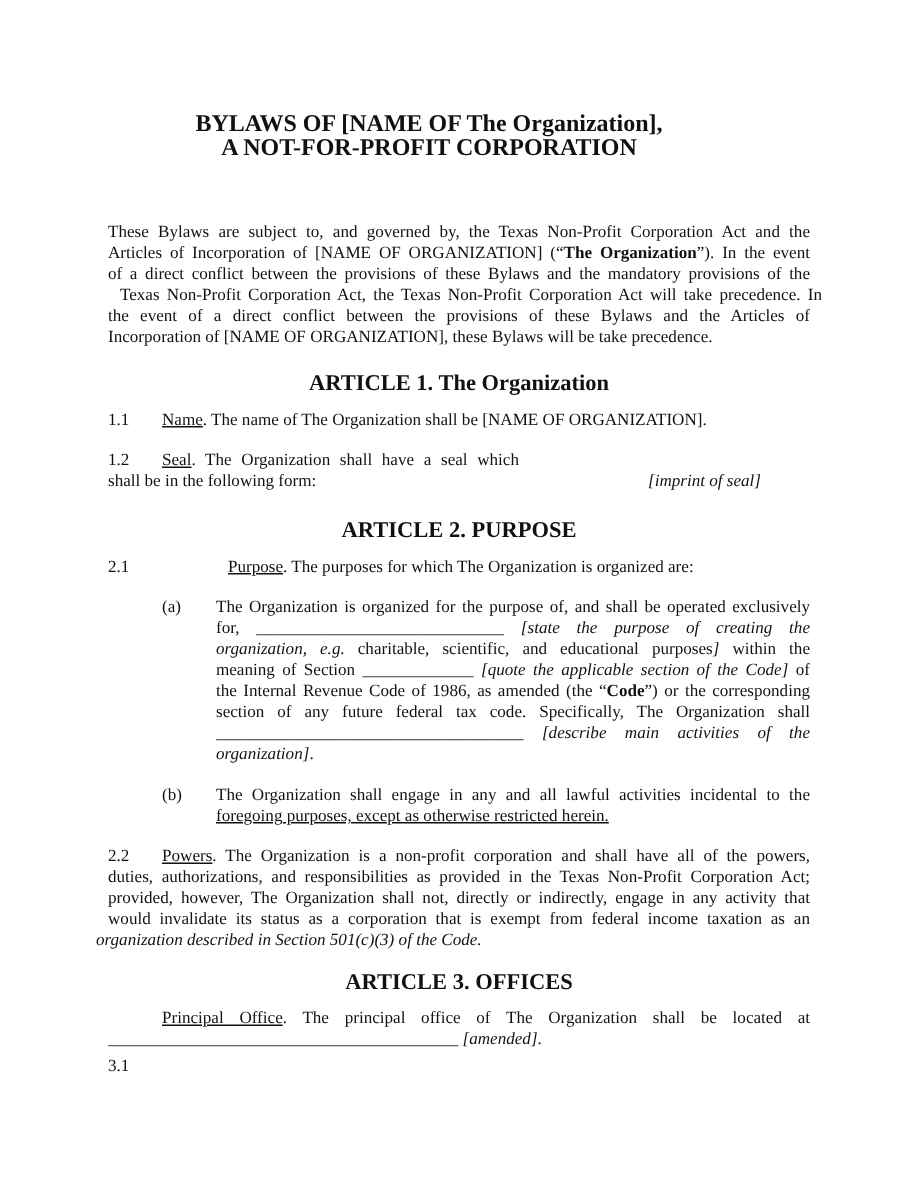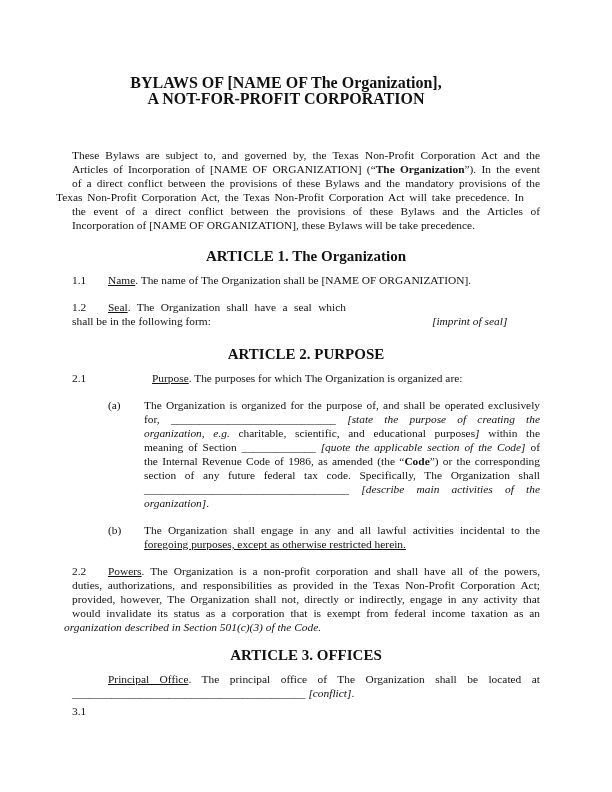--- a/index.html
+++ b/index.html
@@ -20,21 +20,21 @@
 
 <div class="page">
 
   <div class="title" style="top:75px;">BYLAWS OF [NAME OF The Organization],</div>
   <div class="title" style="top:91px;">A NOT-FOR-PROFIT CORPORATION</div>
 
   <div>
     <div class="jline" style="left:72px;width:468px;top:148px;">These Bylaws are subject to, and governed by, the Texas Non-Profit Corporation Act and the</div>
     <div class="jline" style="left:72px;width:468px;top:162px;"><span>Articles of Incorporation of [NAME OF ORGANIZATION] (“</span><span class="b">The Organization</span><span>”). In the event</span></div>
     <div class="jline" style="left:72px;width:468px;top:176px;">of a direct conflict between the provisions of these Bylaws and the mandatory provisions of the</div>
-    <div class="jline" style="left:56px;width:468px;top:190px;">Texas Non-Profit Corporation Act, the Texas Non-Profit Corporation Act will take precedence. In</div>
+    <div class="jline" style="left:80px;width:468px;top:190px;">Texas Non-Profit Corporation Act, the Texas Non-Profit Corporation Act will take precedence. In</div>
     <div class="jline" style="left:72px;width:468px;top:204px;">the event of a direct conflict between the provisions of these Bylaws and the Articles of</div>
     <div class="line" style="left:72px;top:218px;">Incorporation of [NAME OF ORGANIZATION], these Bylaws will be take precedence.</div>
   </div>
 
   <div class="art" style="top:248px;">ARTICLE 1. The Organization</div>
 
   <div class="line" style="left:72px;top:273px;">1.1</div>
   <div class="line" style="left:108px;top:273px;"><span class="u">Name</span><span>. The name of The Organization shall be [NAME OF ORGANIZATION].</span></div>
 
   <div class="line" style="left:72px;top:300px;">1.2</div>
@@ -67,15 +67,15 @@
   <div class="jline" style="left:108px;width:432px;top:564px;"><span class="u">Powers</span><span>. The Organization is a non-profit corporation and shall have all of the powers,</span></div>
   <div class="jline" style="left:72px;width:468px;top:578px;">duties, authorizations, and responsibilities as provided in the Texas Non-Profit Corporation Act;</div>
   <div class="jline" style="left:72px;width:468px;top:592px;">provided, however, The Organization shall not, directly or indirectly, engage in any activity that</div>
   <div class="jline" style="left:72px;width:468px;top:606px;">would invalidate its status as a corporation that is exempt from federal income taxation as an</div>
   <div class="line" style="left:64px;top:620px;font-style:italic;">organization described in Section 501(c)(3) of the Code.</div>
 
   <div class="art" style="top:647px;">ARTICLE 3. OFFICES</div>
 
   <div class="line" style="left:72px;top:704px;">3.1</div>
   <div class="jline" style="left:108px;width:432px;top:672px;"><span class="u">Principal Office</span><span>. The principal office of The Organization shall be located at</span></div>
-  <div class="line" style="left:72px;top:686px;"><span>_________________________________________</span> <span class="i">[conflict]</span><span>.</span></div>
+  <div class="line" style="left:72px;top:686px;"><span>_________________________________________</span> <span class="i">[amended]</span><span>.</span></div>
 
 </div>
 
 </body></html>

